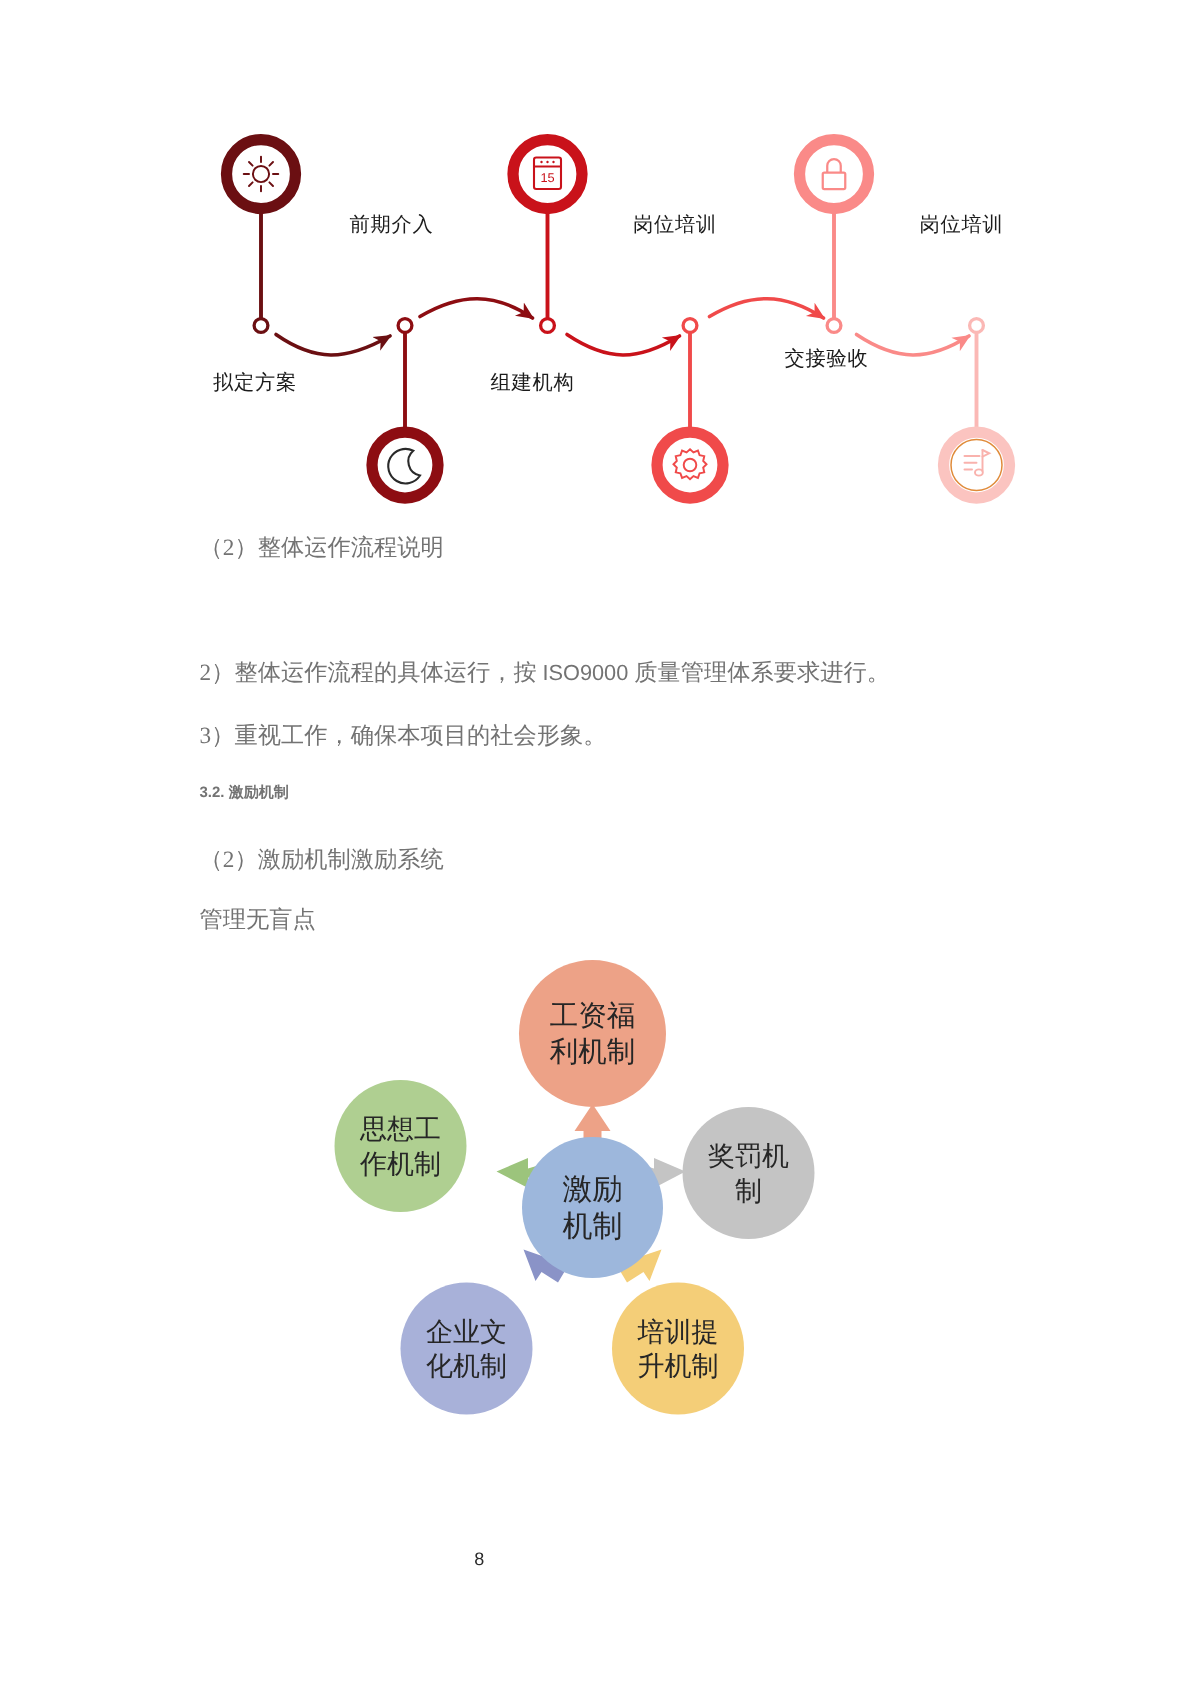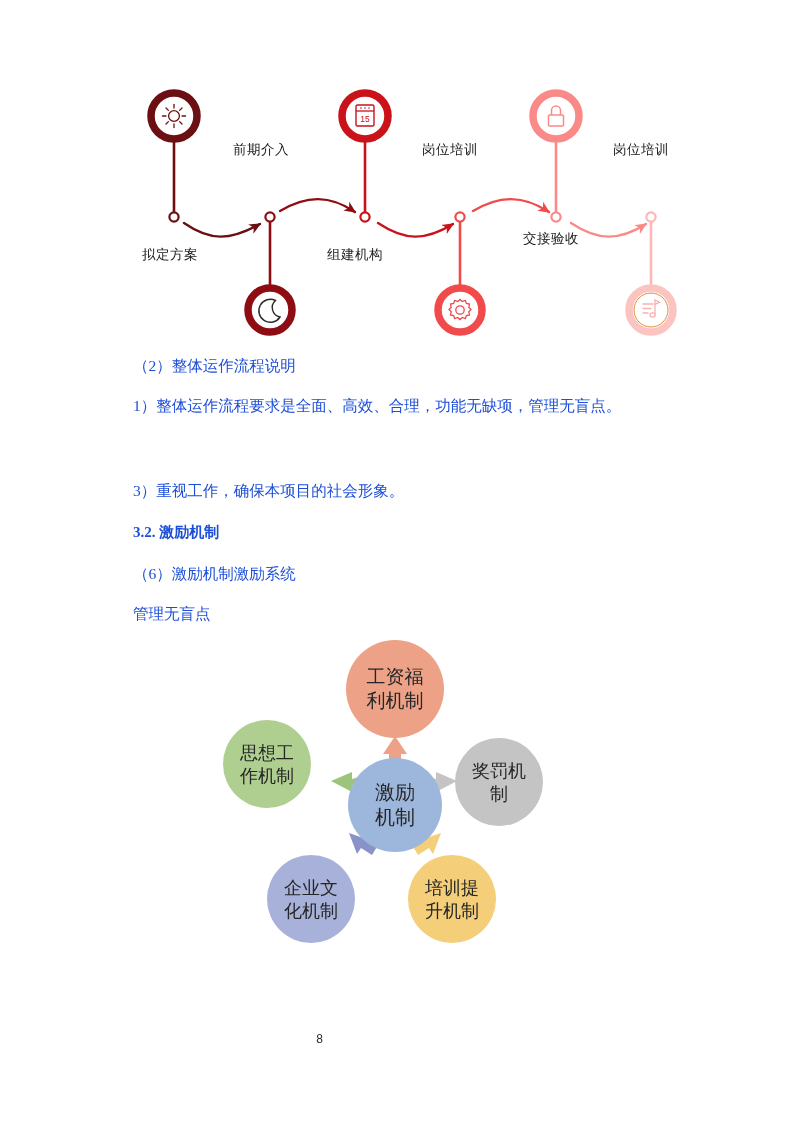--- a/index.html
+++ b/index.html
@@ -26,28 +26,28 @@
     white-space:nowrap;
     letter-spacing:.5px;
   }
 
   
   .para{
     position:absolute;
     left:133px;
     font-size:15.5px;
     line-height:1.5;
-    color:#1d4ed8;
+    color:#737373;
     white-space:nowrap;
     font-family:"Liberation Serif","DejaVu Serif",serif;
   }
   .para.heading{
-    font-family:Liberation Serif, serif;
+    font-family:Liberation Sans, sans-serif;
     font-weight:bold;
-    font-size:15px;
+    font-size:10px;
   }
   .para .latin{
     font-family:"Liberation Sans","DejaVu Sans",sans-serif;
     font-size:14.5px;
   }
 
   
   #radial-figure{
     position:absolute;left:205px;top:622px;width:380px;height:340px;
   }
@@ -184,24 +184,24 @@
     <div class="tl-label" style="left:108px;top:63px;">前期介入</div>
     <div class="tl-label" style="left:297px;top:63px;">岗位培训</div>
     <div class="tl-label" style="left:488px;top:63px;">岗位培训</div>
 
     <div class="tl-label" style="left:17px;top:168px;">拟定方案</div>
     <div class="tl-label" style="left:202px;top:168px;">组建机构</div>
     <div class="tl-label" style="left:398px;top:152px;">交接验收</div>
   </div>
 
   <div class="para" style="top:354px;">（2）整体运作流程说明</div>
-  <div class="para" style="top:394px;">1）整体运作流程要求是全面、高效、合理，功能无缺项，管理无盲点。</div>
+  <div class="para" style="top:437px;"><span>2）整体运作流程的具体运行，按 </span><span class="latin">ISO9000</span><span> 质量管理体系要求进行。</span></div>
   <div class="para" style="top:479px;">3）重视工作，确保本项目的社会形象。</div>
   <div class="para heading" style="top:521px;">3.2. 激励机制</div>
-  <div class="para" style="top:562px;">（6）激励机制激励系统</div>
+  <div class="para" style="top:562px;">（2）激励机制激励系统</div>
   <div class="para" style="top:602px;">管理无盲点</div>
 
   <div id="radial-figure">
     <svg id="radial-svg" width="380" height="340" viewBox="0 0 380 340">
 
       <g>
 
         <g>
           <path d="M178,132 L190,114 L202,132 L196,132 L196,145 L184,145 L184,132 Z" fill="#EDA287"></path>
         </g>

